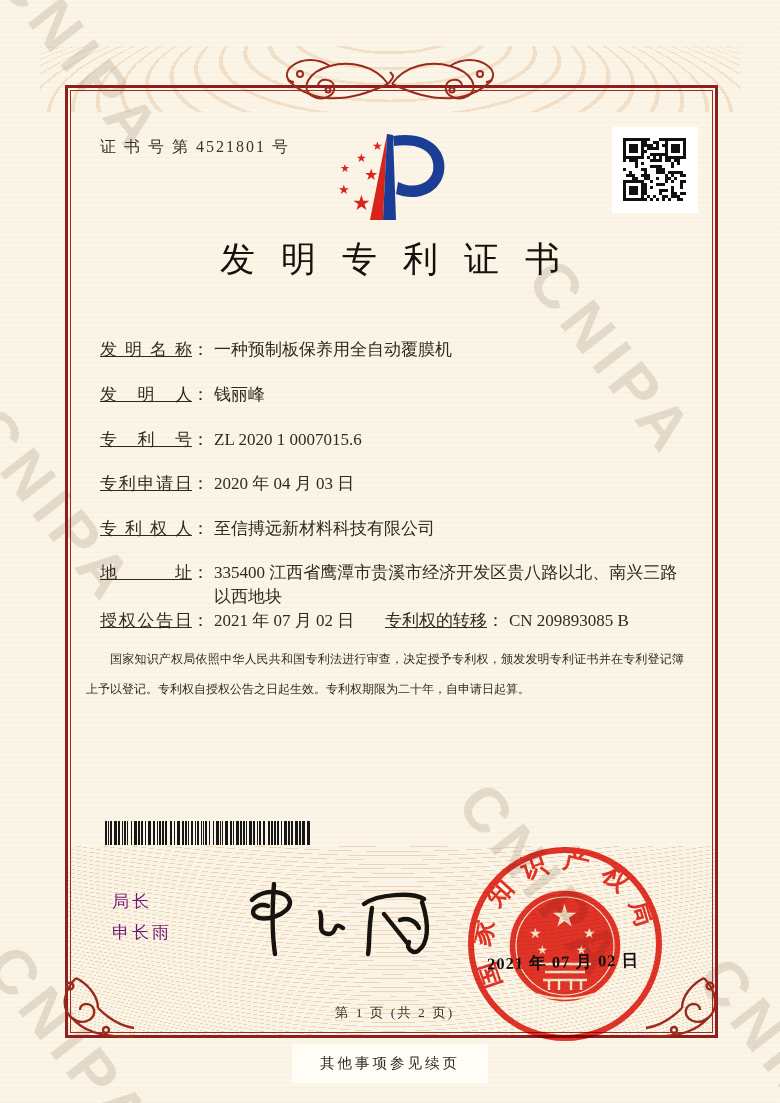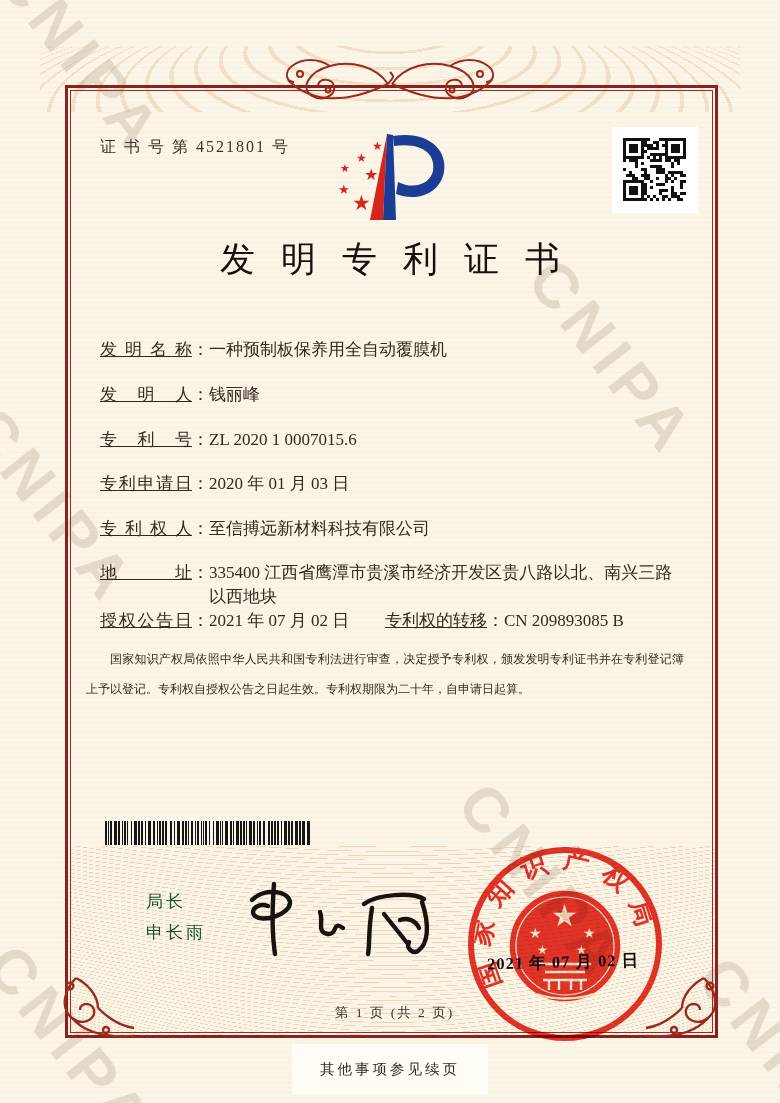--- a/index.html
+++ b/index.html
@@ -15,35 +15,35 @@
   .wm{position:absolute;font-family:"Liberation Sans","DejaVu Sans",sans-serif;font-weight:bold;
       color:rgba(158,138,110,.25);letter-spacing:8px;transform:rotate(52deg);white-space:nowrap;}
   .frame{position:absolute;left:65px;top:85px;width:647px;height:947px;border:3px solid #8d1f1d;}
   .frame-in{position:absolute;left:2px;top:2px;right:2px;bottom:2px;border:1px solid #9e2a24;}
   .certno{position:absolute;left:100px;top:137px;font-size:16px;letter-spacing:2px;color:#3a332c;}
   .title{position:absolute;left:0;width:780px;top:236px;text-align:center;font-size:35px;font-weight:normal;
          letter-spacing:26px;text-indent:26px;color:#16110d;}
   .row{position:absolute;left:100px;width:600px;font-size:17px;color:#33291f;}
   .flabel{display:inline-block;width:92px;text-align:justify;text-align-last:justify;vertical-align:top;text-decoration:underline;}
   .colon{vertical-align:top;}
-  .fval{display:inline-block;max-width:470px;line-height:24px;vertical-align:top;}
+  .fval{display:inline-block;margin-left:5px;max-width:470px;line-height:24px;vertical-align:top;}
   .pair2{position:absolute;left:285px;top:0;white-space:nowrap;}
   .pair2 .flabel{width:auto;text-align:left;text-align-last:auto;}
   .paras{position:absolute;left:86px;top:645px;width:598px;font-size:12px;line-height:29.5px;
          text-align:justify;color:#332a20;}
   .paras p{margin:0;text-indent:2em;}
   .barcode{position:absolute;left:105px;top:821px;width:210px;height:24px;}
-  .signer{position:absolute;left:112px;font-size:17px;color:#14532d;letter-spacing:3px;margin-left:34px;}
+  .signer{position:absolute;left:112px;font-size:17px;color:#701a75;letter-spacing:3px;}
   .sig{position:absolute;left:222px;top:872px;}
   .sealwrap{position:absolute;left:463px;top:842px;width:204px;height:204px;mix-blend-mode:multiply;opacity:.93;}
   .sealdate{position:absolute;left:487px;top:951px;width:190px;font-size:16.5px;font-weight:bold;color:#100f0e;
             letter-spacing:1px;transform:rotate(-1.5deg);white-space:nowrap;}
   .pageind{position:absolute;left:71px;width:647px;top:1004px;text-align:center;font-size:13.5px;color:#3a332c;letter-spacing:2px;}
   .contnote{position:absolute;left:0;width:780px;top:1044px;text-align:center;}
-  .contnote span{display:inline-block;background:#fffdf6;padding:16px 28px;font-size:14.5px;letter-spacing:3px;color:#33291f;}
+  .contnote span{display:inline-block;background:#fffdf6;padding:10px 28px;font-size:14.5px;letter-spacing:3px;color:#33291f;}
   .orn{position:absolute;pointer-events:none;}
   svg text.star{font-family:"DejaVu Sans",sans-serif;}
 </style>
 </head>
 <body>
 
 <div class="page">
 
   <div class="tex"></div>
   <div class="band top"></div>
@@ -260,21 +260,21 @@
   <div class="row" style="top:338px;">
     <span class="flabel">发明名称</span><span class="colon">：</span><span class="fval">一种预制板保养用全自动覆膜机</span>
   </div>
   <div class="row" style="top:383px;">
     <span class="flabel">发明人</span><span class="colon">：</span><span class="fval">钱丽峰</span>
   </div>
   <div class="row" style="top:428px;">
     <span class="flabel">专利号</span><span class="colon">：</span><span class="fval">ZL 2020 1 0007015.6</span>
   </div>
   <div class="row" style="top:472px;">
-    <span class="flabel">专利申请日</span><span class="colon">：</span><span class="fval">2020 年 01 月 03 日</span>
+    <span class="flabel">专利申请日</span><span class="colon">：</span><span class="fval">2020 年 04 月 03 日</span>
   </div>
   <div class="row" style="top:517px;">
     <span class="flabel">专利权人</span><span class="colon">：</span><span class="fval">至信搏远新材料科技有限公司</span>
   </div>
   <div class="row" style="top:561px;">
     <span class="flabel">地址</span><span class="colon">：</span><span class="fval" style="width:468px;">335400 江西省鹰潭市贵溪市经济开发区贵八路以北、南兴三路以西地块</span>
   </div>
   <div class="row" style="top:609px;">
     <span class="flabel">授权公告日</span><span class="colon">：</span><span class="fval">2021 年 07 月 02 日</span>
     <span class="pair2">

